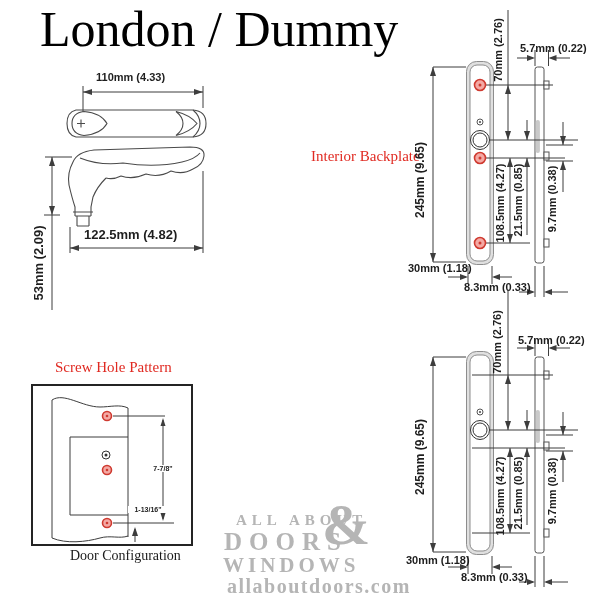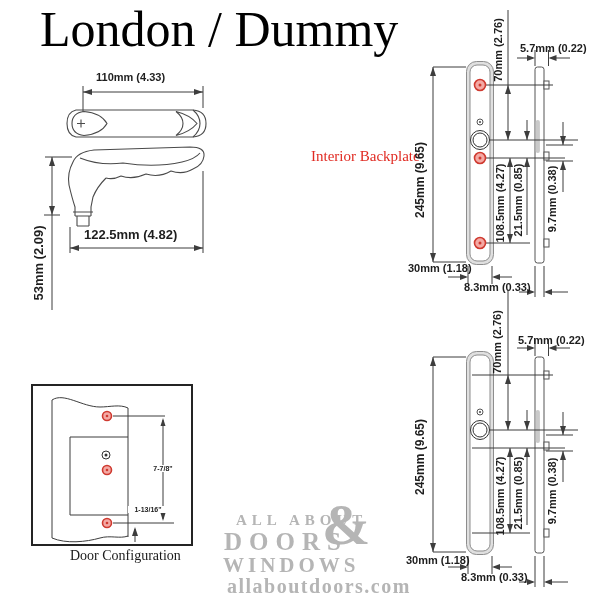--- a/index.html
+++ b/index.html
@@ -68,20 +68,21 @@
       <path d="M173,24 Q163,30 151,26 Q139,33 126,29 Q113,35 101,31 Q93,35 86,33"></path>
       <path d="M60,13 Q80,21 103,18 Q135,23 162,17 Q175,14 180,8"></path>
       <path d="M53,17 Q47,28 49,40 Q52,53 55,62 L55,67"></path>
       <path d="M86,33 Q77,42 73,52 L71,62 L71,67"></path>
       <path d="M53,67 H73 M55,67 V71 M71,67 V71 M55,71 H71 M57,71 V81 M69,71 V81 M57,81 H69"></path>
     </g>
   </svg>
   <div class="vtext" style="left:38px;top:263px;font-size:13px;">53mm (2.09)</div>
   <div class="htext" style="left:84px;top:227px;font-size:13px;">122.5mm (4.82)</div>
 
+  <div id="screw-title">Screw Hole Pattern</div>
   <div id="door-box"></div>
   <svg class="abs" style="left:34px;top:387px;" width="156" height="156" viewBox="0 0 156 156">
     <g class="ln">
       <path d="M18,13 C30,5 48,20 66,20 C76,20 86,17 94,21"></path>
       <path d="M18,13 V151"></path>
       <path d="M94,21 V150"></path>
       <path d="M18,151 C32,157 52,155 66,151 C76,148 86,152 94,149"></path>
       <path d="M36,50 V128 M36,50 H94 M36,128 H94"></path>
       <path d="M79,29 H131 M79,136 H140"></path>
       <path d="M129,33 V132"></path>

